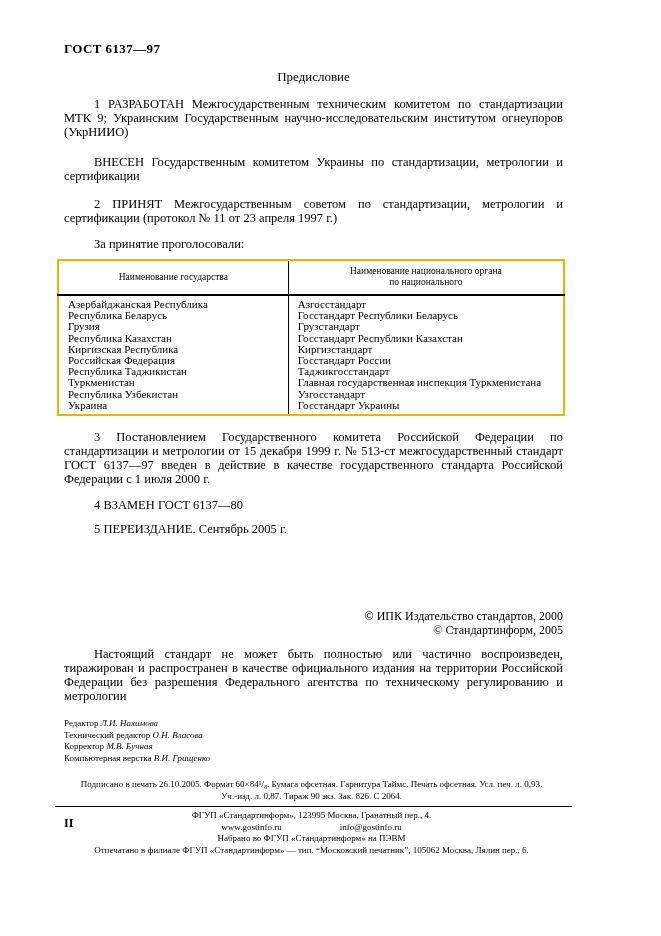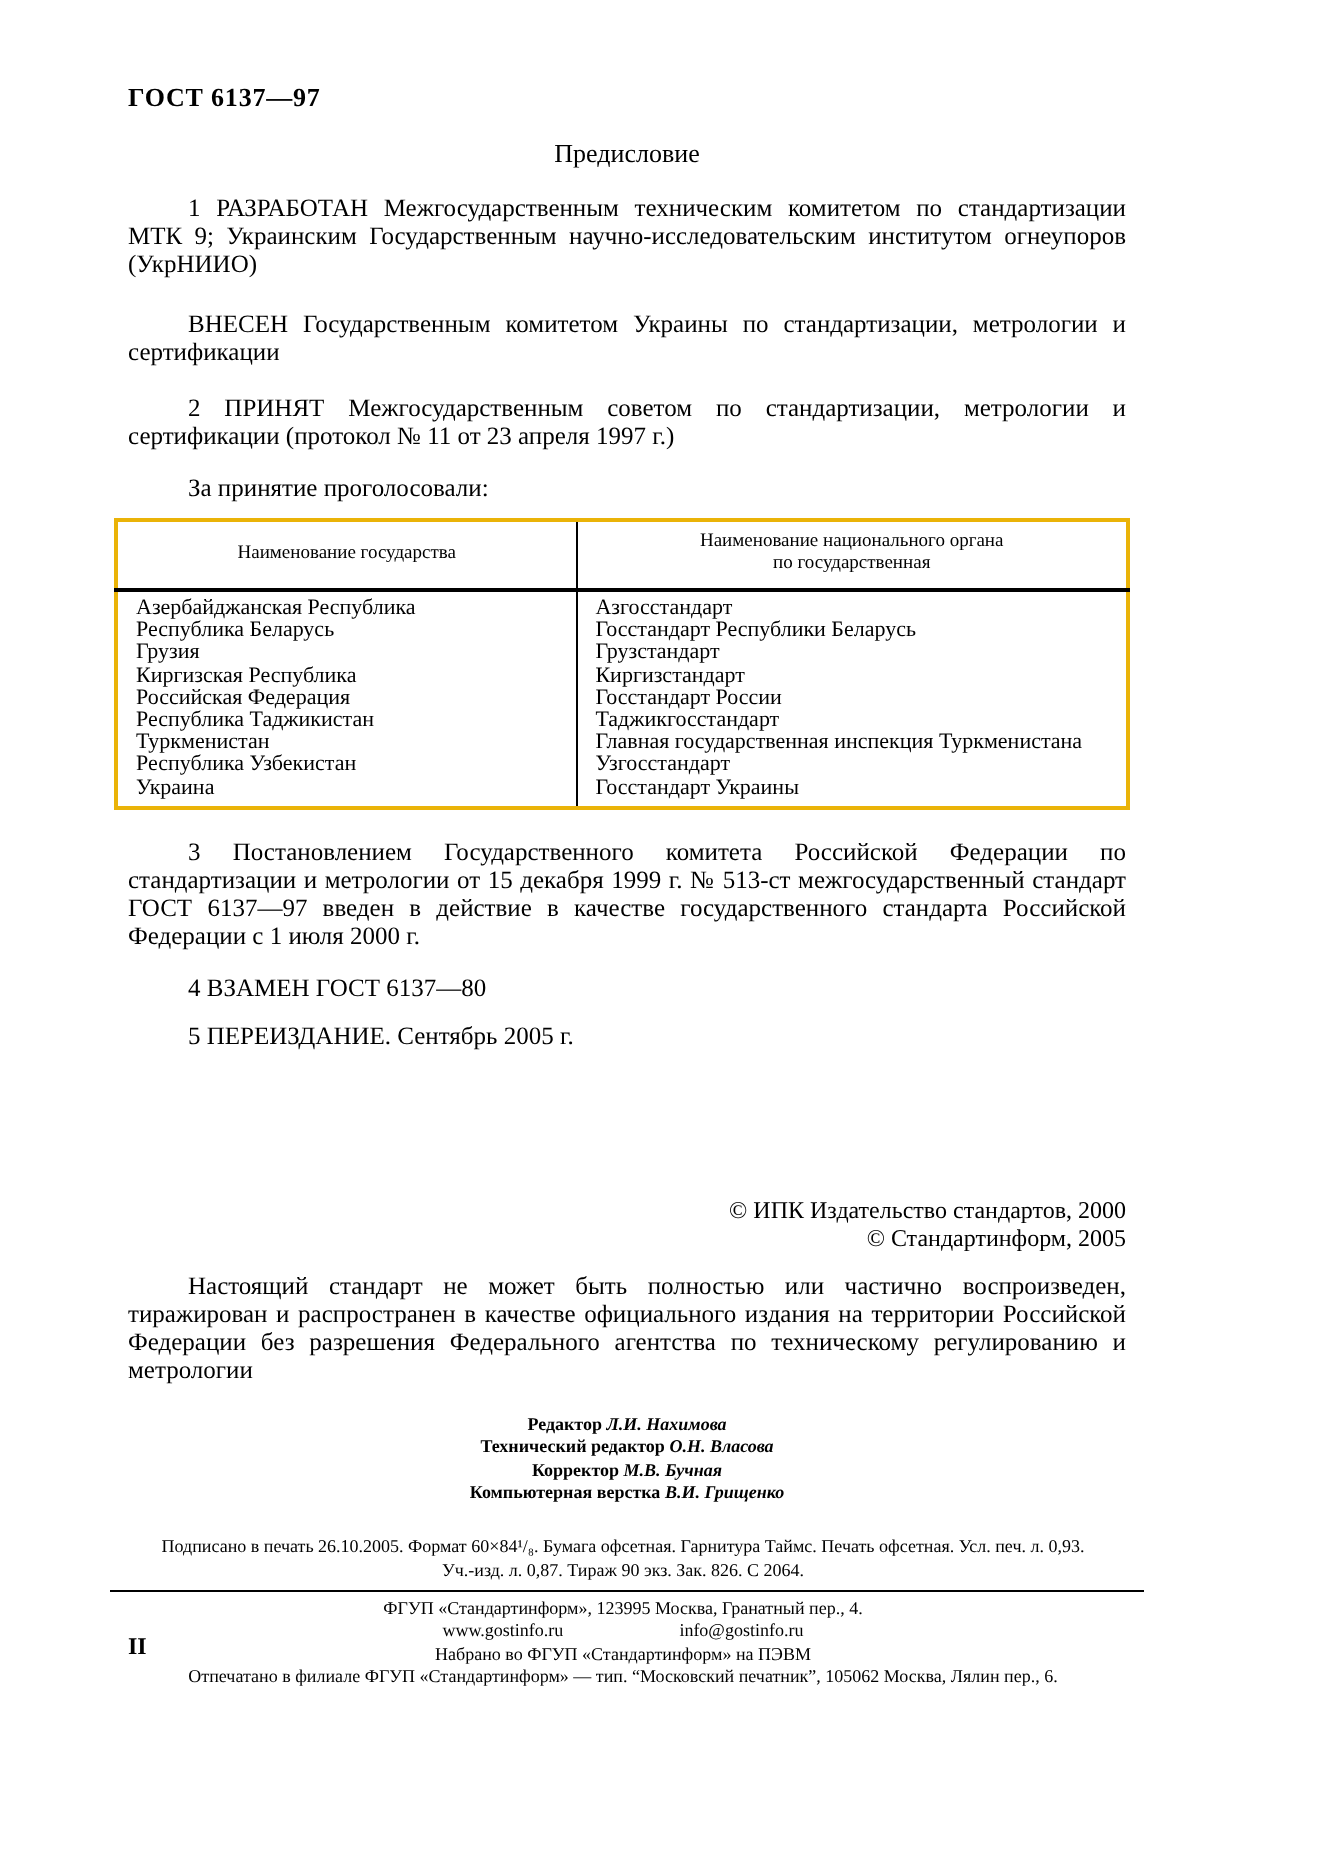--- a/index.html
+++ b/index.html
@@ -73,24 +73,23 @@
   .vote-table tbody tr:first-child td { padding-top: 3px; }
   .vote-table tbody tr:last-child td  { padding-bottom: 3px; }
   .copyright {
     margin-top: 73px;
     text-align: right;
     font-size: 12px;
     line-height: 14px;
   }
   .editors {
     margin-top: 15px;
-    text-align: center;
+    text-align: left;
     font-size: 9px;
     line-height: 11.5px;
-    font-weight: bold;
   }
   .editor-name { font-style: italic; }
   .imprint {
     margin-top: 14px;
     margin-left: -9px;
     margin-right: -5px;
     text-align: center;
     font-size: 9px;
     line-height: 12px;
     white-space: nowrap;
@@ -137,36 +136,40 @@
   <table class="vote-table">
     <colgroup>
         <col class="c1">
         <col class="c2">
       </colgroup>
     <thead>
       <tr>
         <th>Наименование государства</th>
         <th>
           <span>Наименование национального органа</span><br>
-          <span>по государственная</span>
+          <span>по национального</span>
         </th>
       </tr>
     </thead>
     <tbody>
       <tr>
           <td>Азербайджанская Республика</td>
           <td>Азгосстандарт</td>
         </tr>
       <tr>
           <td>Республика Беларусь</td>
           <td>Госстандарт Республики Беларусь</td>
         </tr>
       <tr>
           <td>Грузия</td>
           <td>Грузстандарт</td>
+        </tr>
+      <tr>
+          <td>Республика Казахстан</td>
+          <td>Госстандарт Республики Казахстан</td>
         </tr>
       <tr>
           <td>Киргизская Республика</td>
           <td>Киргизстандарт</td>
         </tr>
       <tr>
           <td>Российская Федерация</td>
           <td>Госстандарт России</td>
         </tr>
       <tr>

